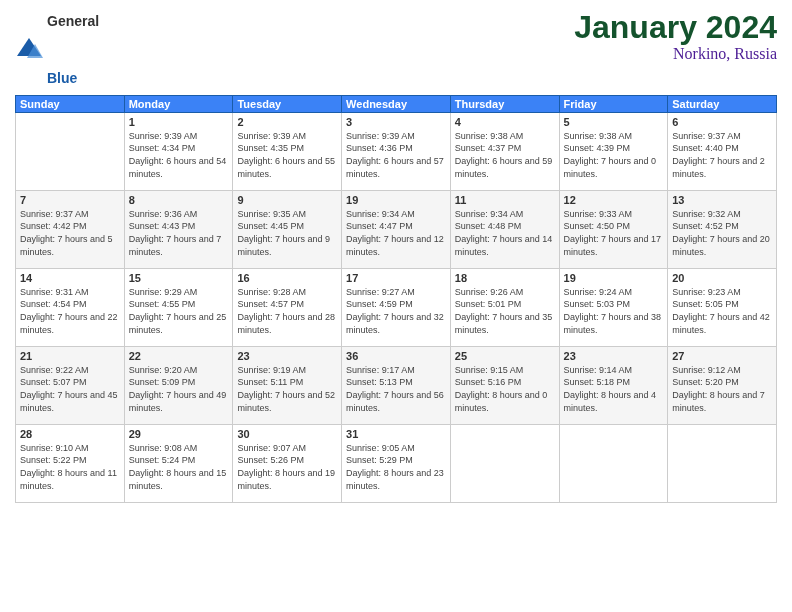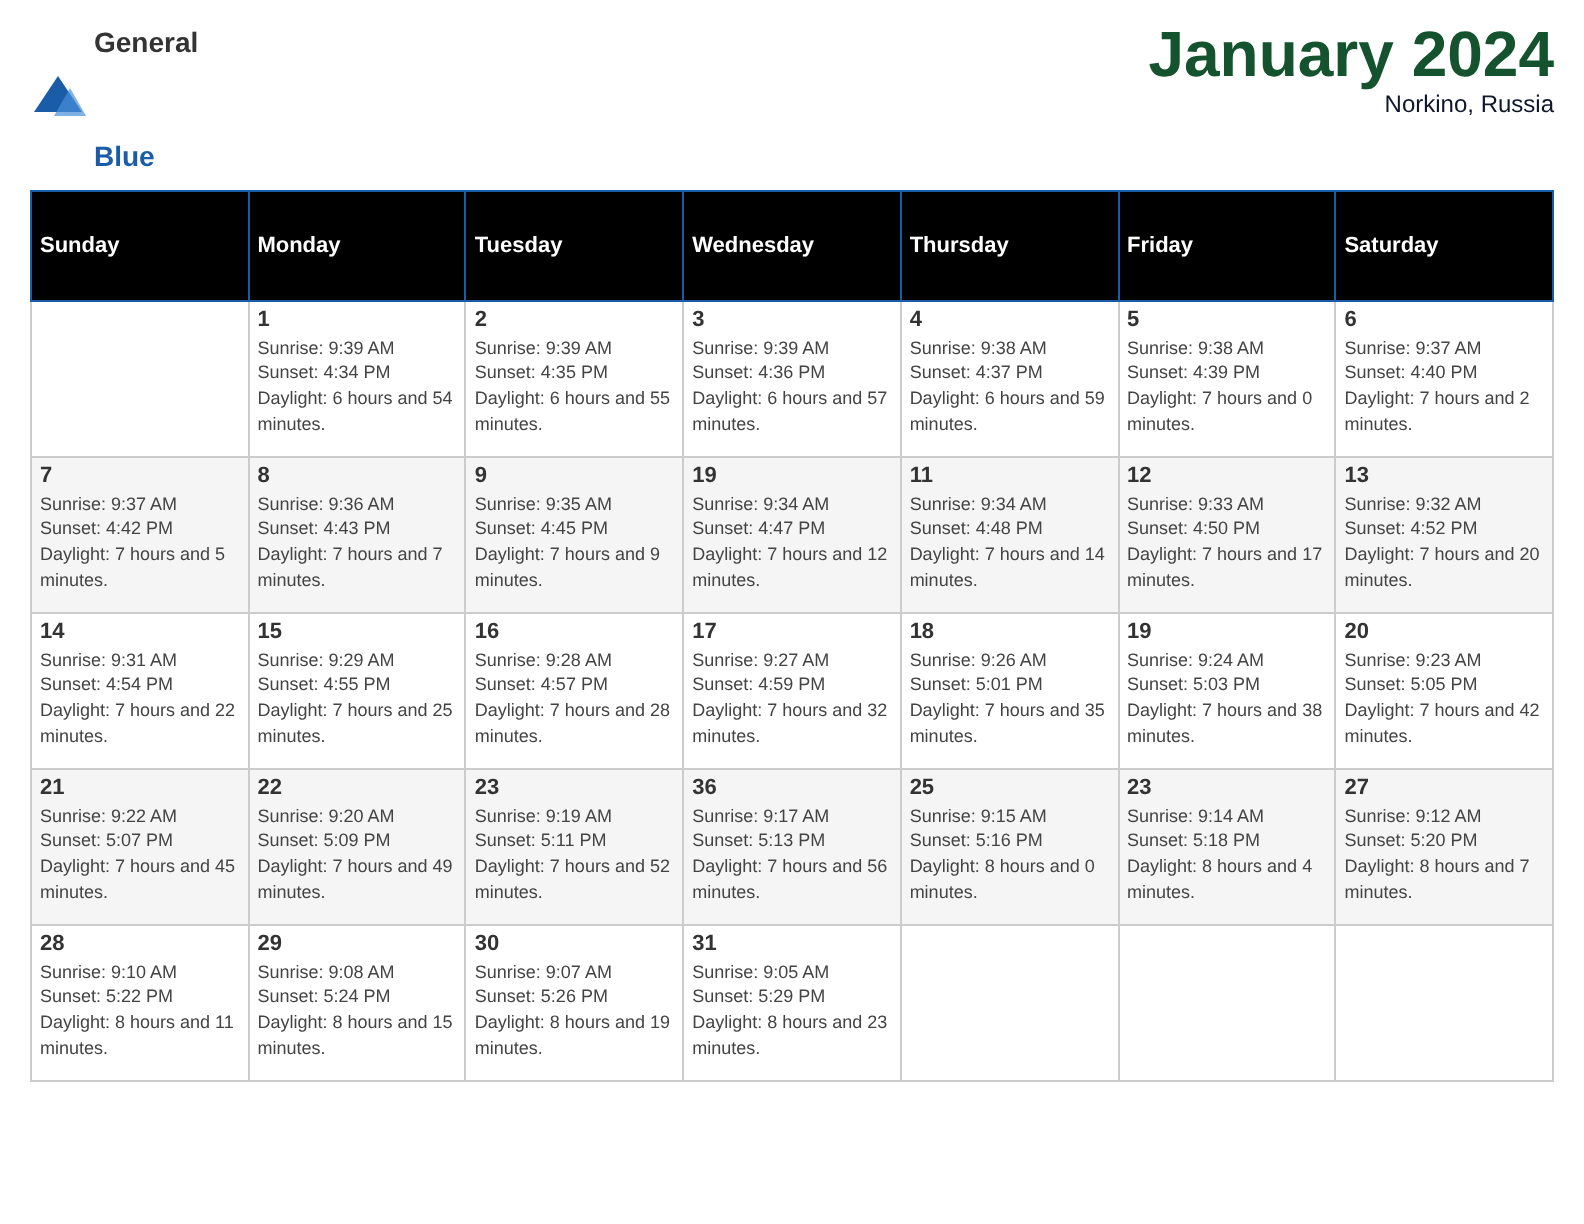--- a/index.html
+++ b/index.html
@@ -49,34 +49,35 @@
     .title-section {
       text-align: right;
     }
     .month-title {
       font-size: 32px;
       font-weight: bold;
       color: #14532d;
       line-height: 1.1;
     }
     .location {
-      font-size: 12px;
-      color: #0f172a;
+      font-size: 16px;
+      color: #4c1d95;
+      font-family: Liberation Serif, serif;
     }
     table {
       width: 100%;
       border-collapse: collapse;
       table-layout: fixed;
     }
     th {
-      background-color: #000000;
+      background-color: #3b82f6;
       color: white;
       font-size: 11px;
       font-weight: bold;
-      padding: 21px 4px;
+      padding: 2px 4px;
       text-align: left;
       border: 1px solid #1a5ca8;
     }
     td {
       border: 1px solid #ccc;
       vertical-align: top;
       padding: 3px 4px;
       font-size: 9.5px;
       color: #333;
       height: 78px;

